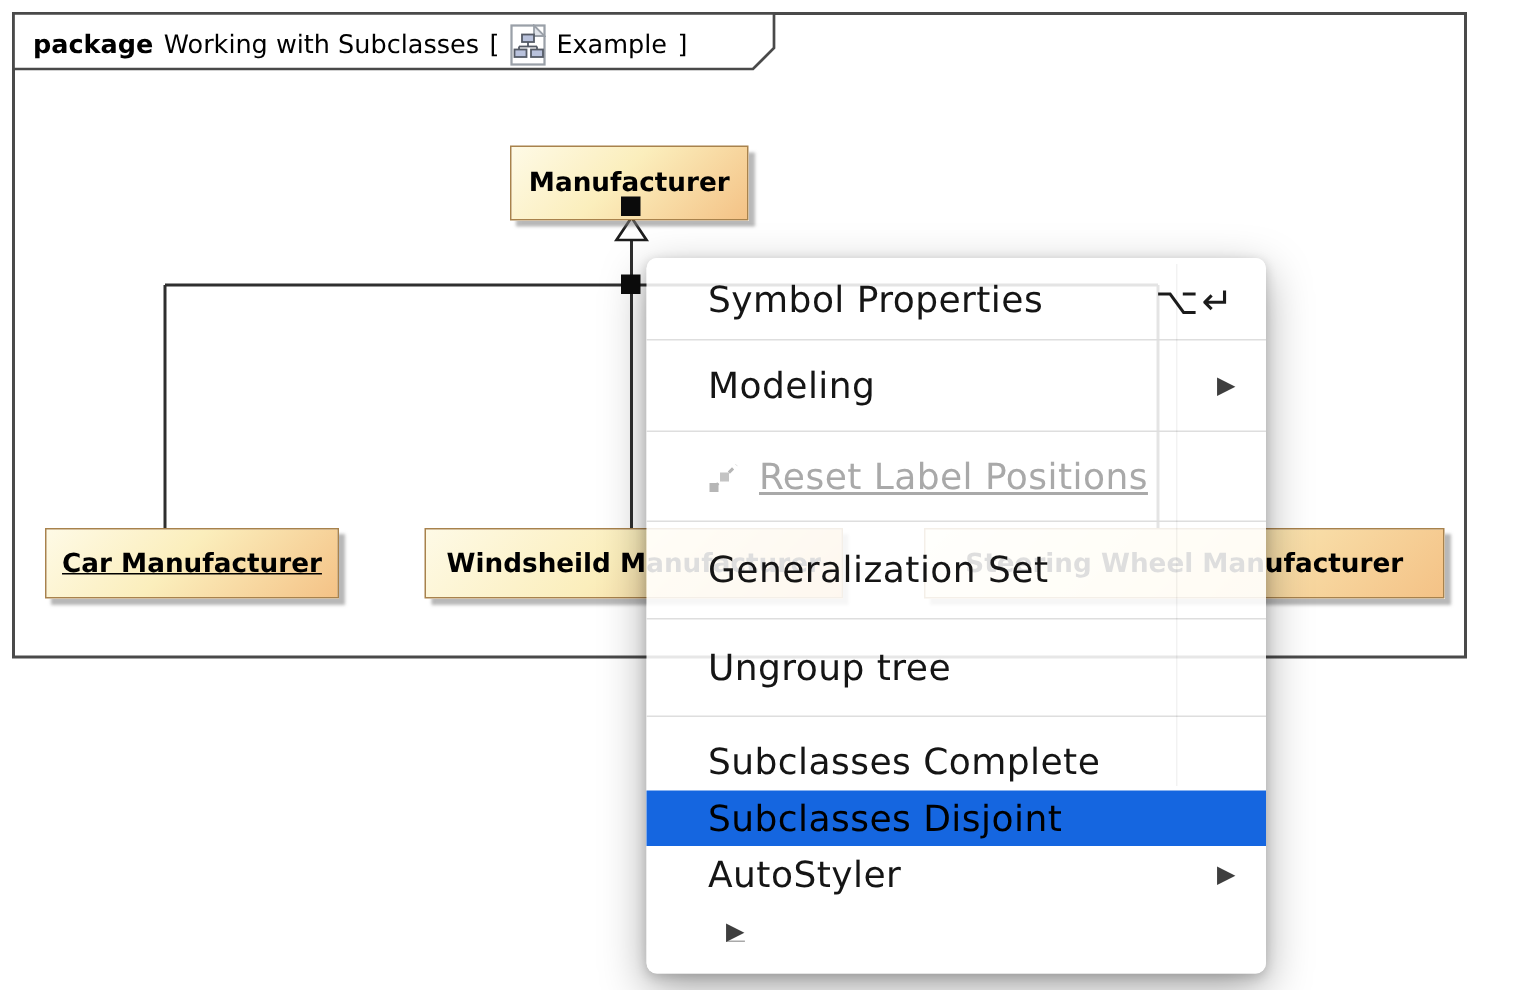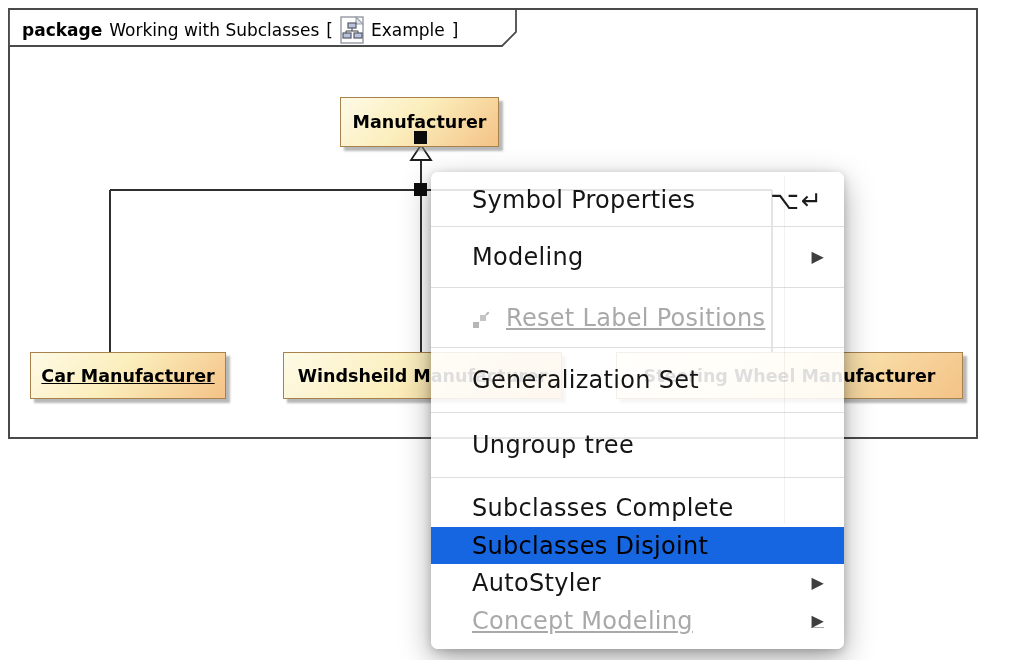--- a/index.html
+++ b/index.html
@@ -146,21 +146,20 @@
       <span class="lbl">Subclasses Complete</span>
     </div>
     <div class="mi h7 hl">
       <span class="lbl">Subclasses Disjoint</span>
     </div>
     <div class="mi h8">
       <span class="lbl">AutoStyler</span>
       <span class="trail subarrow">▶</span>
     </div>
     <div class="mi h9 disabled">
-      <span class="lbl">Concept Modeling</span>
       <span class="trail subarrow">▶</span>
     </div>
   </div>
 
   <div class="handle handle-a"></div>
   <div class="handle handle-b"></div>
 
 </div>
 
 </body></html>

